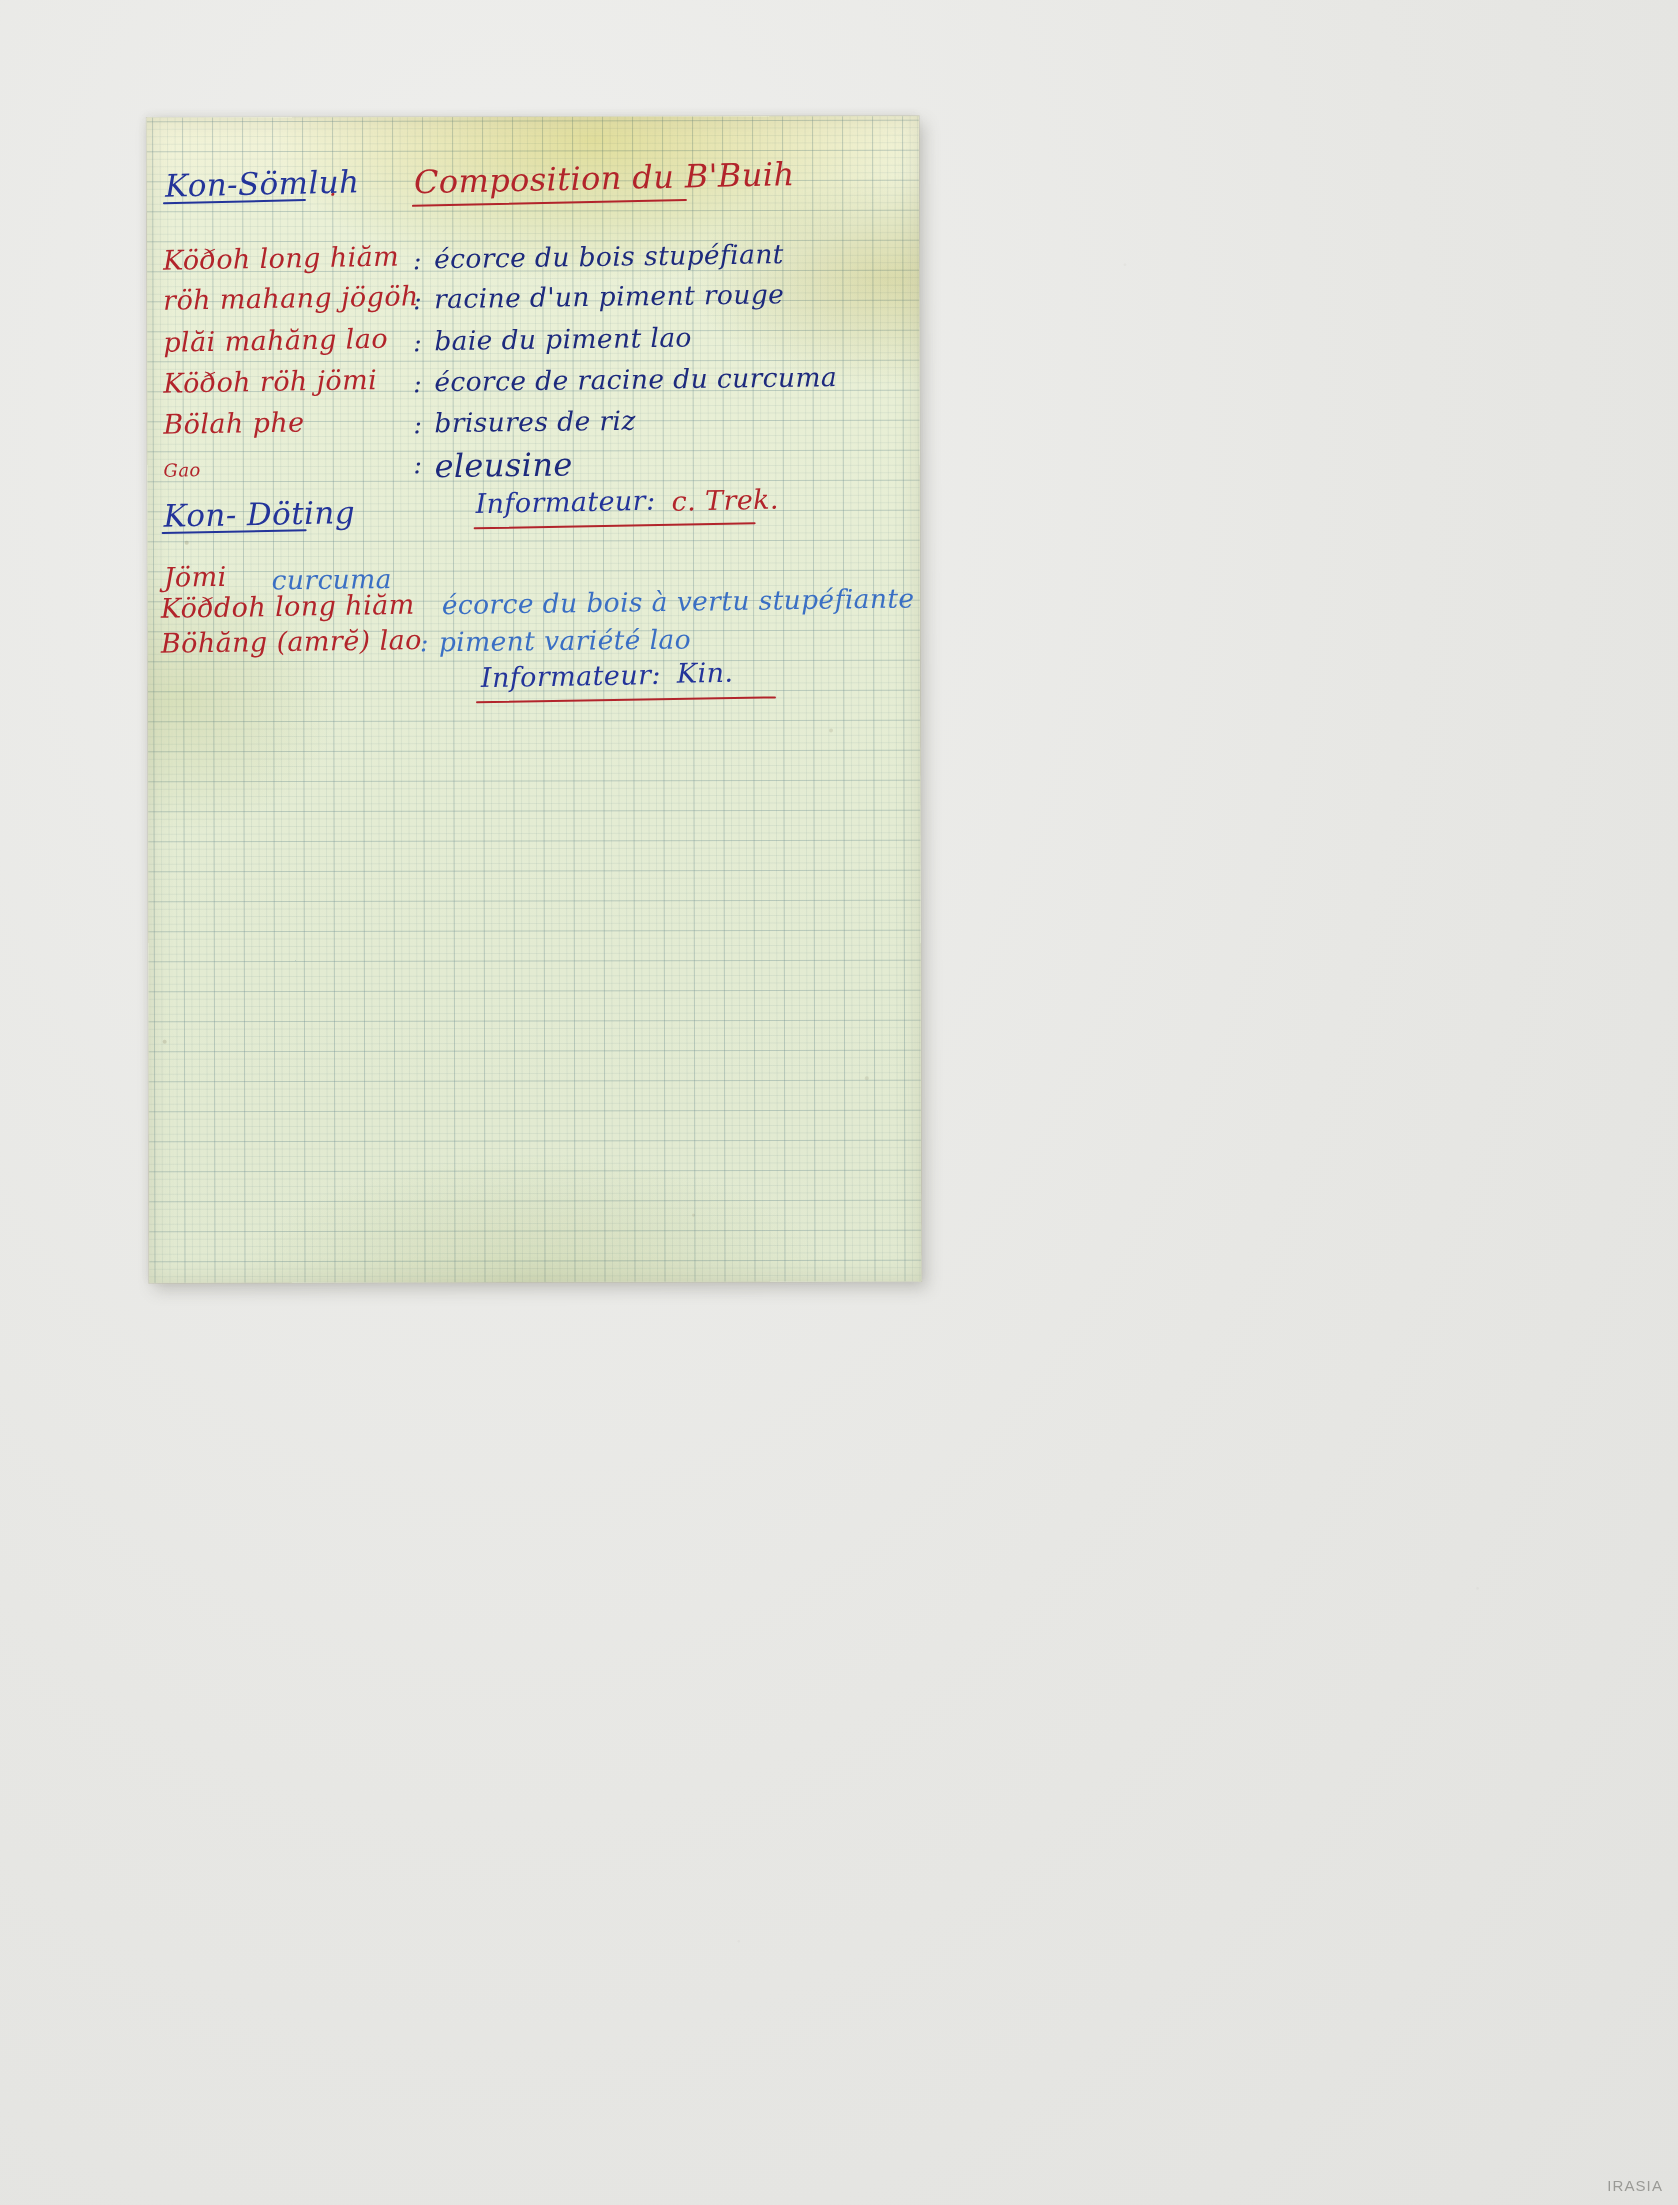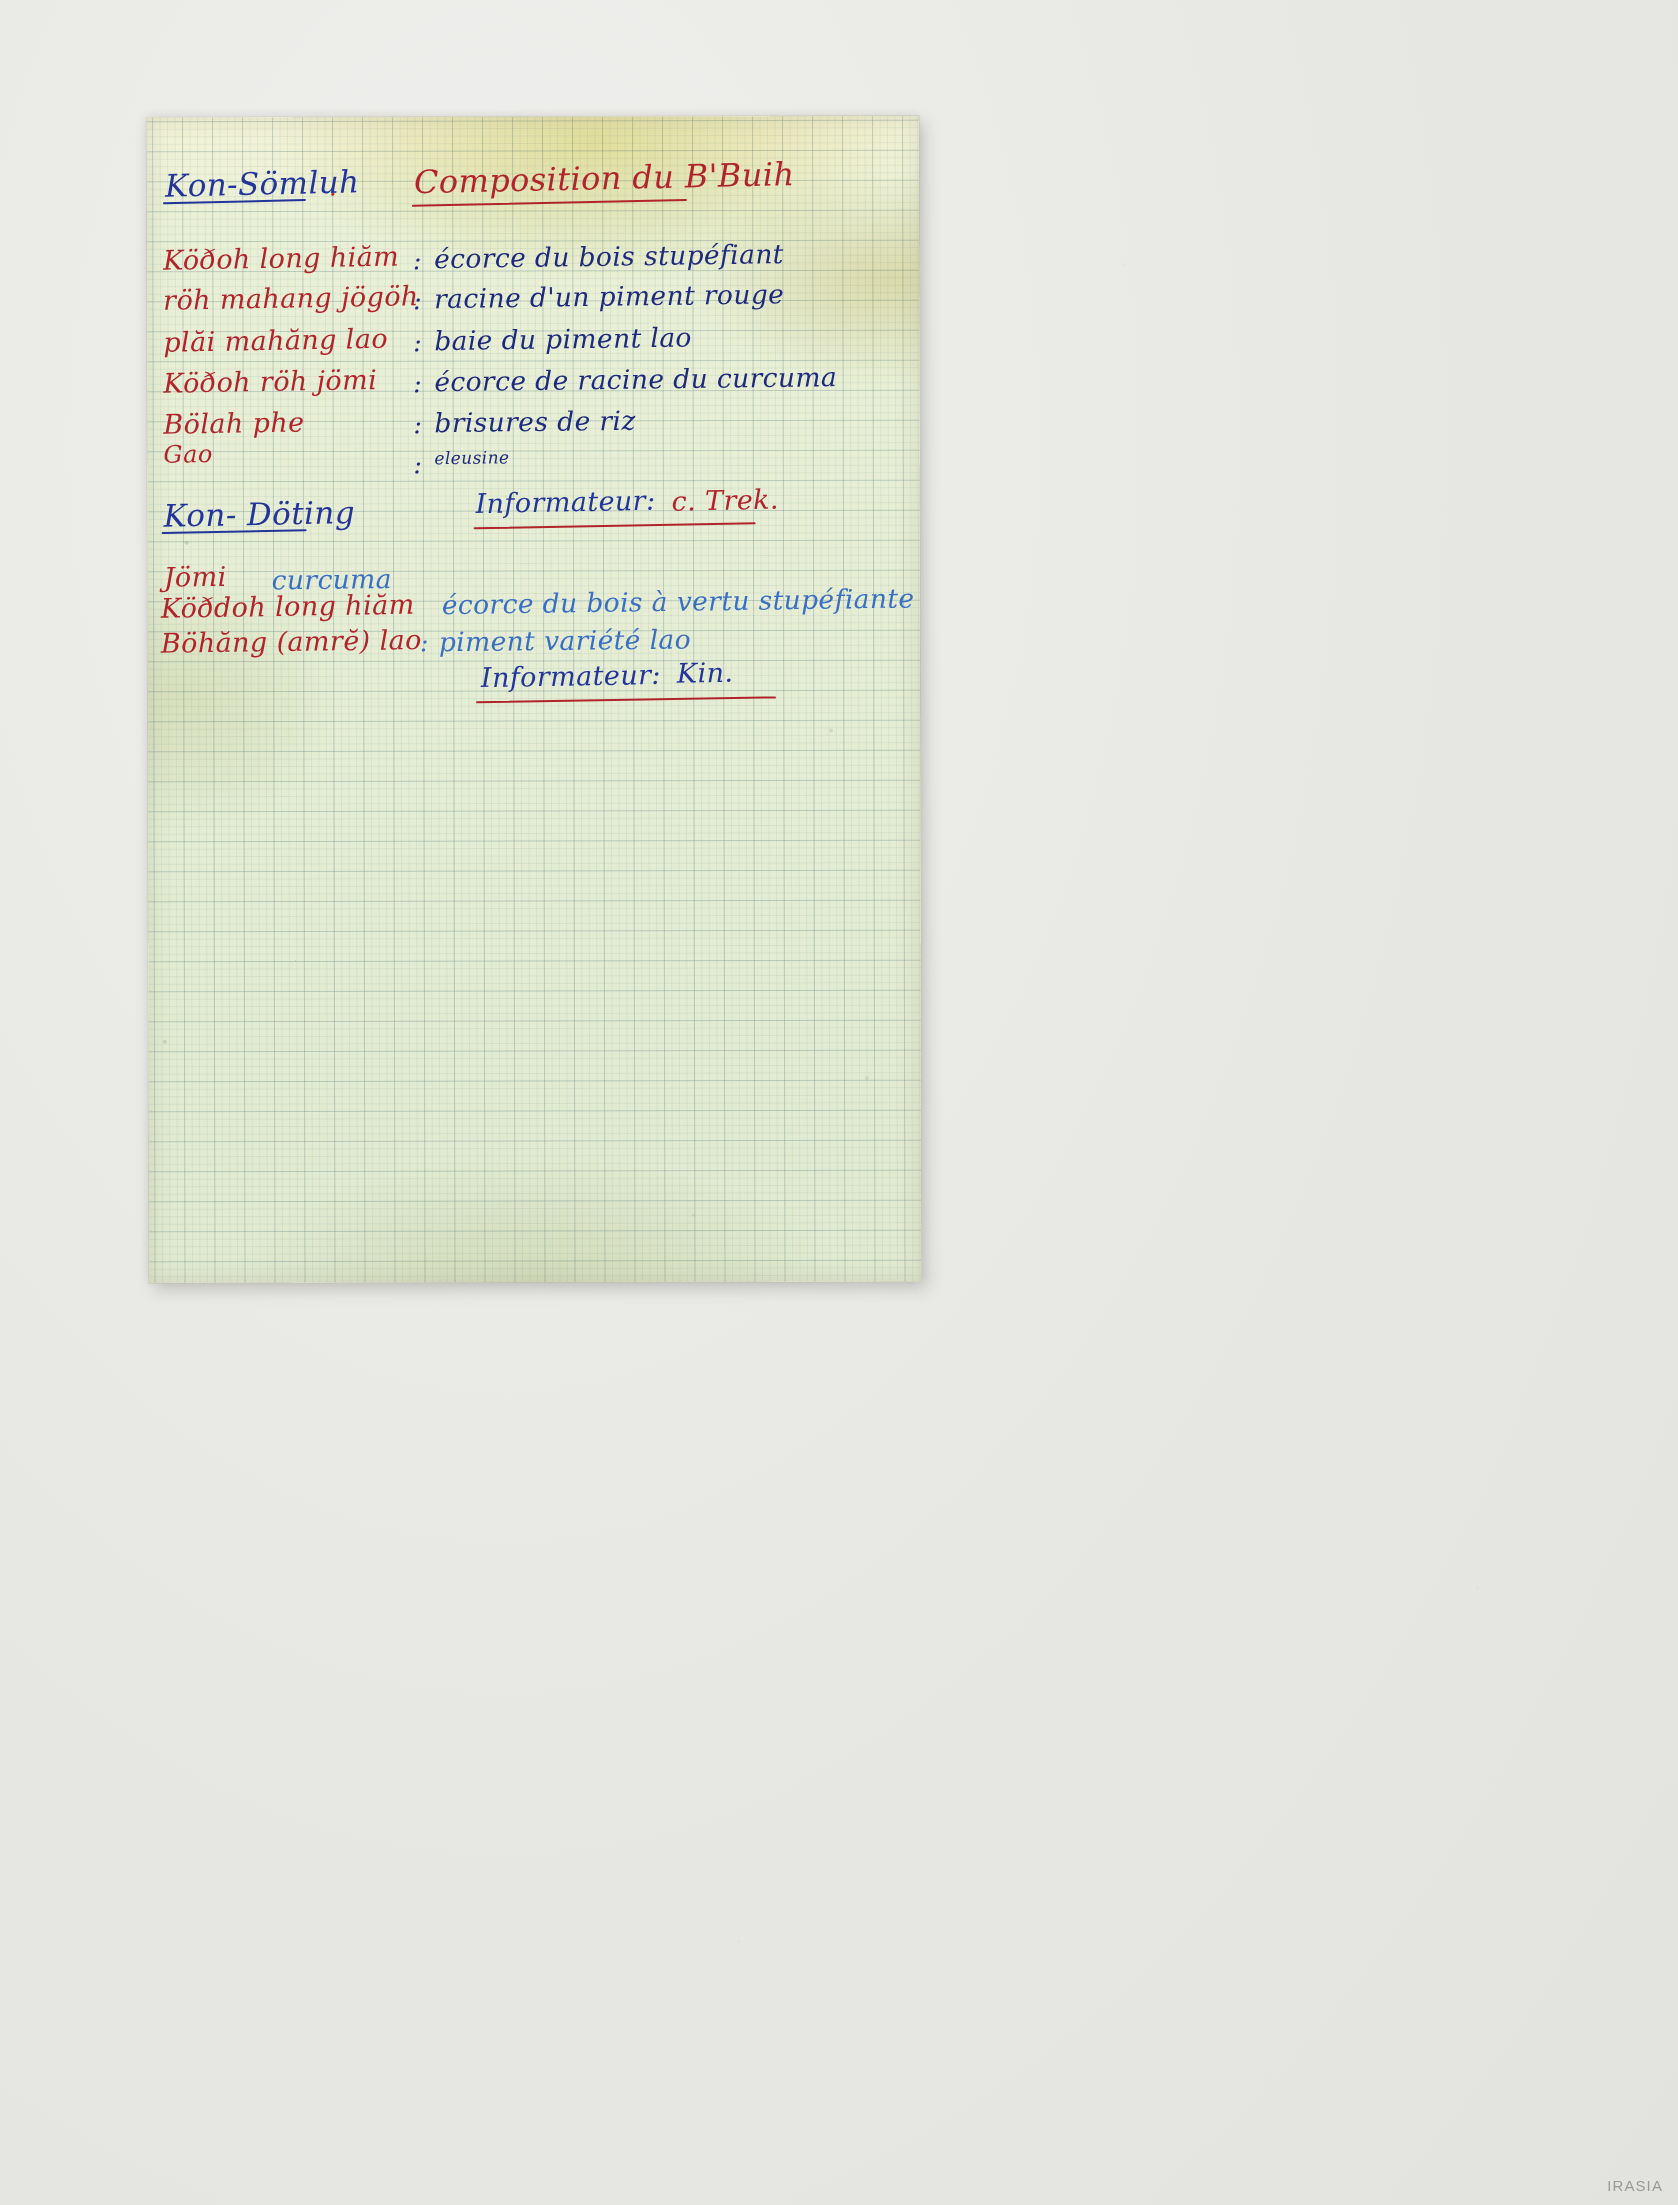--- a/index.html
+++ b/index.html
@@ -166,23 +166,23 @@
     <div class="hw ink-dkblue" style="left:287px; top:211px; font-size:26.5px; transform: rotate(-0.7deg);">baie du piment lao</div>
 
     <div class="hw ink-red" style="left:16px; top:252px; font-size:27px; transform: rotate(-0.9deg);">Köðoh röh jömi</div>
     <div class="hw ink-dkblue" style="left:266px; top:254px; font-size:25px;">:</div>
     <div class="hw ink-dkblue" style="left:287px; top:252px; font-size:26.5px; transform: rotate(-0.6deg);">écorce de racine du curcuma</div>
 
     <div class="hw ink-red" style="left:16px; top:293px; font-size:27px; transform: rotate(-0.8deg);">Bölah phe</div>
     <div class="hw ink-dkblue" style="left:266px; top:295px; font-size:25px;">:</div>
     <div class="hw ink-dkblue" style="left:287px; top:293px; font-size:26.5px; transform: rotate(-0.6deg);">brisures de riz</div>
 
-    <div class="hw ink-red" style="left:16px; top:325px; font-size:24px; transform: rotate(-0.8deg);">Gao</div>
+    <div class="hw ink-red" style="left:16px; top:344px; font-size:18px; transform: rotate(-0.8deg);">Gao</div>
     <div class="hw ink-dkblue" style="left:266px; top:335px; font-size:25px;">:</div>
-    <div class="hw ink-dkblue" style="left:287px; top:333px; font-size:17px; transform: rotate(-0.6deg);">eleusine</div>
+    <div class="hw ink-dkblue" style="left:287px; top:333px; font-size:32px; transform: rotate(-0.6deg);">eleusine</div>
 
     <div class="hw ink-blue" style="left:328px; top:373px; font-size:27px; transform: rotate(-1deg);">Informateur:</div>
     <div class="hw ink-red" style="left:524px; top:371px; font-size:27px; transform: rotate(-1deg);">c. Trek.</div>
     <div class="u-red" style="left:326px; top:408px; width:282px; transform: rotate(-0.9deg);"></div>
 
     <div class="hw ink-blue" style="left:16px; top:381px; font-size:31px; transform: rotate(-1deg); top:383px;">Kon- Döting</div>
     <div class="u-blue" style="left:14px; top:413px; width:145px; transform: rotate(-1deg);"></div>
 
     <div class="hw ink-red" style="left:16px; top:446px; font-size:27px; transform: rotate(-0.8deg);">Jömi</div>
     <div class="hw ink-ltblue" style="left:124px; top:450px; font-size:26.5px; transform: rotate(-0.6deg);">curcuma</div>

